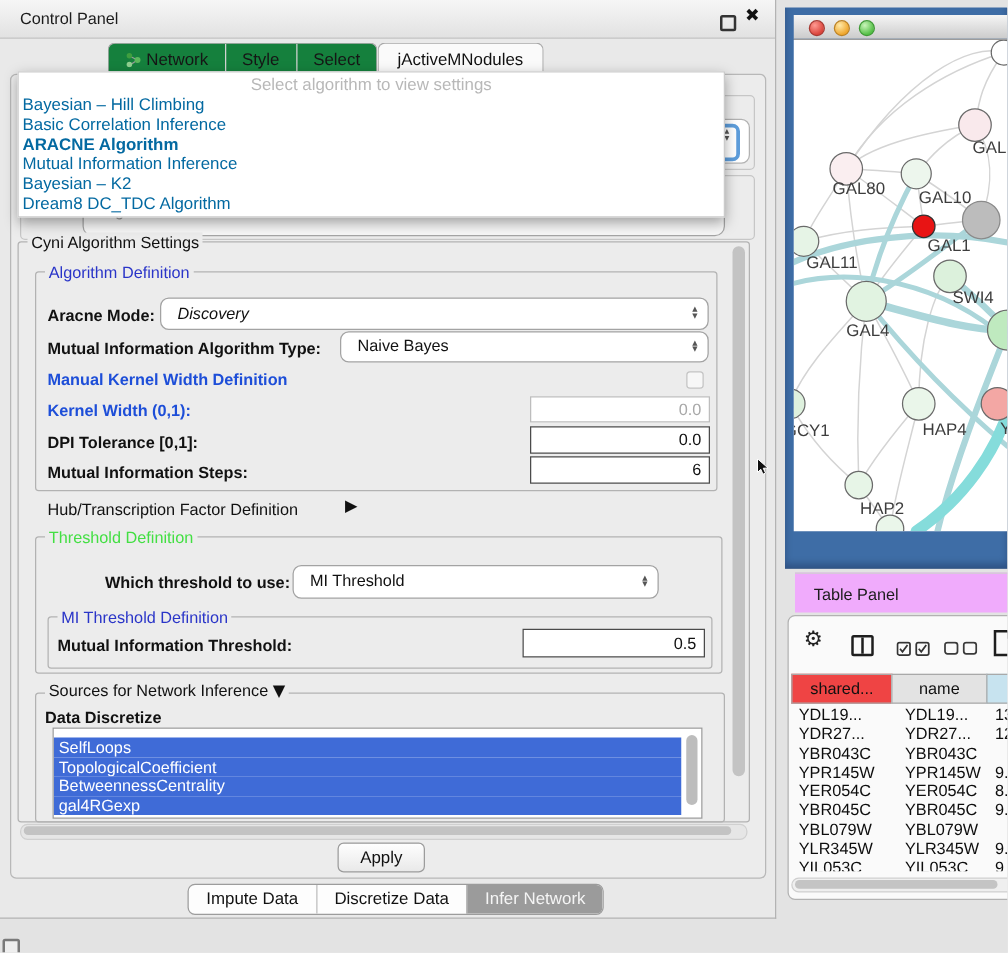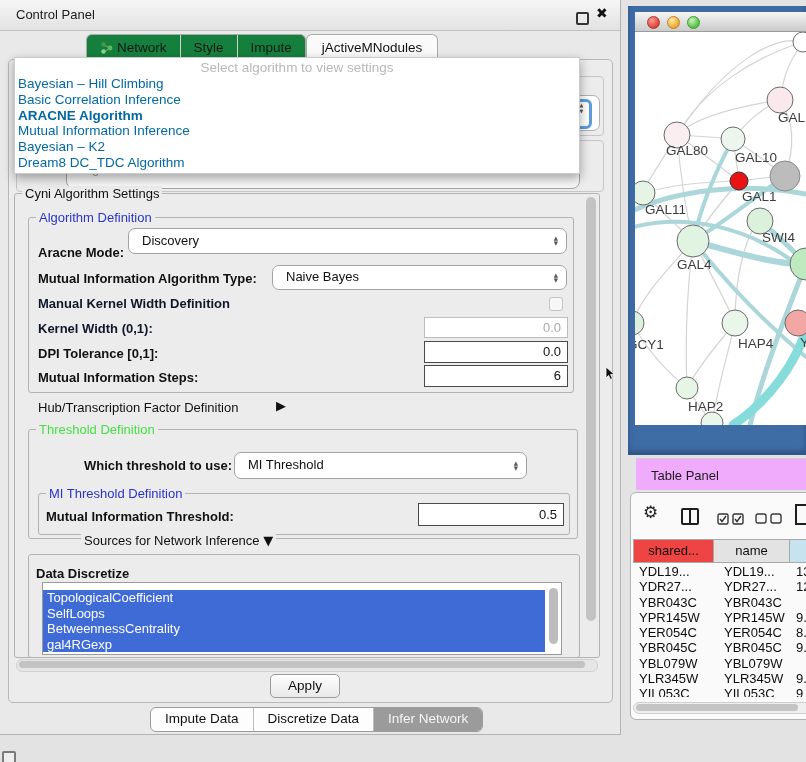--- a/index.html
+++ b/index.html
@@ -45,21 +45,21 @@
   #popup-placeholder{text-align:center;color:#b8b8b8;font-size:13.5px;height:16px;padding-top:2px;}
   .dd-item{font-size:13.5px;height:15.8px;line-height:15.8px;padding-left:3px;white-space:nowrap;color:#0369a1;}
   .dd-item.selected{font-weight:bold;}
   
   .gb{position:absolute;border:1px solid #b2b2b2;border-radius:3px;z-index:4;}
   .gb-title{position:absolute;background:#ececec;padding:0 3px;white-space:nowrap;z-index:5;}
   .t-blue{color:#2a35c8;}
   .t-green{color:#43df43;}
   .lbl{position:absolute;font-weight:bold;white-space:nowrap;z-index:5;}
   .lbl-reg{position:absolute;white-space:nowrap;z-index:5;}
-  .lbl-dis{position:absolute;font-weight:bold;color:#0f172a;white-space:nowrap;z-index:5;}
+  .lbl-dis{position:absolute;font-weight:bold;color:#1d4ed8;white-space:nowrap;z-index:5;}
   .combo{position:absolute;background:#fff;border:1px solid #a3a3a3;border-radius:7px;
       font-size:13px;padding-left:13px;white-space:nowrap;z-index:5;}
   .stepper{position:absolute;right:8px;top:50%;transform:translateY(-50%);color:#555;
       font-size:5.5px;line-height:5px;text-align:center;font-family:"DejaVu Sans",sans-serif;}
   .stepper span{display:block;}
   .field{position:absolute;background:#fff;border:1px solid #4a4a4a;font-size:13px;
       text-align:right;padding-right:6px;z-index:5;}
   .field-dis{border:1px solid #bdbdbd;color:#a8a8a8;}
   .checkbox{position:absolute;width:12px;height:12px;border:1px solid #c3c3c3;border-radius:3px;
       background:#f7f7f7;z-index:5;}
@@ -144,21 +144,21 @@
             <svg width="13" height="12">
               <line x1="4" y1="3" x2="10" y2="6" stroke="#9a9a9a" stroke-width="1"></line>
               <line x1="4" y1="10" x2="10" y2="6" stroke="#9a9a9a" stroke-width="1"></line>
               <circle cx="3.5" cy="2.5" r="2.2" fill="#3f9e3f"></circle>
               <circle cx="10" cy="6" r="2.4" fill="#5cb85c"></circle>
               <circle cx="3.5" cy="9.5" r="2.2" fill="#8fd08f"></circle>
             </svg>
           </span><span>Network</span>
         </div>
         <div class="tab"><span>Style</span></div>
-        <div class="tab"><span>Impute</span></div>
+        <div class="tab"><span>Select</span></div>
       </div>
       <div class="tab-last"><span>jActiveMNodules</span></div>
     </div>
 
     <div id="content"></div>
 
     <div class="frag-box" style="left:16px;top:76px;width:586px;height:58px;"></div>
     <div id="frag-combo"></div>
     <div id="frag-focus">
       <span class="st">▲</span>
@@ -184,21 +184,21 @@
     <span class="gb-title" style="left:22px;top:186px;">Cyni Algorithm Settings</span>
 
     <div id="set-scroll">
       <div class="thumb" style="left:2px;top:2px;width:10px;height:424px;"></div>
     </div>
 
     <div class="gb" style="left:28px;top:217px;width:544px;height:174px;"></div>
     <span class="gb-title t-blue" style="left:36px;top:210px;">Algorithm Definition</span>
 
     <span class="lbl" style="left:38px;top:245px;">Aracne Mode:</span>
-    <div class="combo" style="left:128px;top:228px;width:424px;height:24px;line-height:23px;">
+    <div class="combo" style="left:128px;top:238px;width:424px;height:24px;line-height:23px;font-style:italic;">
       <span>Discovery</span>
       <span class="stepper">
           <span>▲</span>
           <span>▼</span>
         </span>
     </div>
 
     <span class="lbl" style="left:38px;top:271px;">Mutual Information Algorithm Type:</span>
     <div class="combo" style="left:272px;top:265px;width:280px;height:23px;line-height:22px;">
       <span>Naive Bayes</span>
@@ -234,30 +234,30 @@
           <span>▼</span>
         </span>
     </div>
 
     <div class="gb" style="left:38px;top:493px;width:530px;height:40px;"></div>
     <span class="gb-title t-blue" style="left:46px;top:486px;">MI Threshold Definition</span>
     <span class="lbl" style="left:46px;top:509px;">Mutual Information Threshold:</span>
     <div class="field" style="left:418px;top:503px;width:138px;height:21px;line-height:21px;">0.5</div>
 
     <div class="gb" style="left:28px;top:554px;width:550px;height:102px;"></div>
-    <span class="gb-title" style="left:36px;top:533px;margin-left:45px;">
+    <span class="gb-title" style="left:36px;top:545px;">
       <span>Sources for Network Inference</span>
       <span style="font-family:'DejaVu Sans',sans-serif;">▼</span>
     </span>
     <span class="lbl" style="left:36px;top:566px;">Data Discretize</span>
 
     <div id="attr-list">
       <div id="attr-items">
+          <div class="attr-item">SelfLoops</div>
           <div class="attr-item">TopologicalCoefficient</div>
-          <div class="attr-item">SelfLoops</div>
           <div class="attr-item">BetweennessCentrality</div>
           <div class="attr-item">gal4RGexp</div>
         </div>
       <div id="attr-scroll-thumb"></div>
     </div>
 
     <div id="hscroll">
       <div class="thumb" style="left:2px;top:1px;width:566px;height:7px;"></div>
     </div>
 

